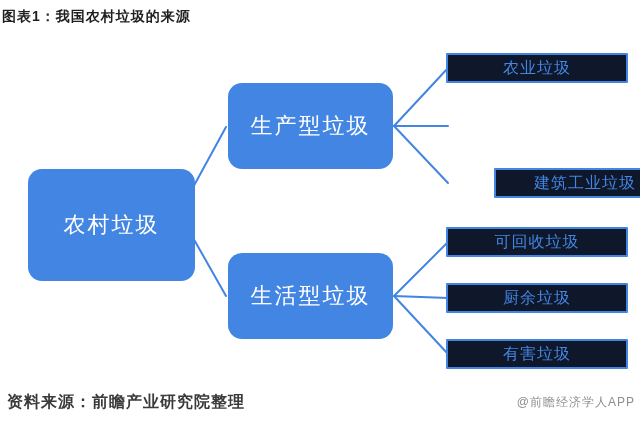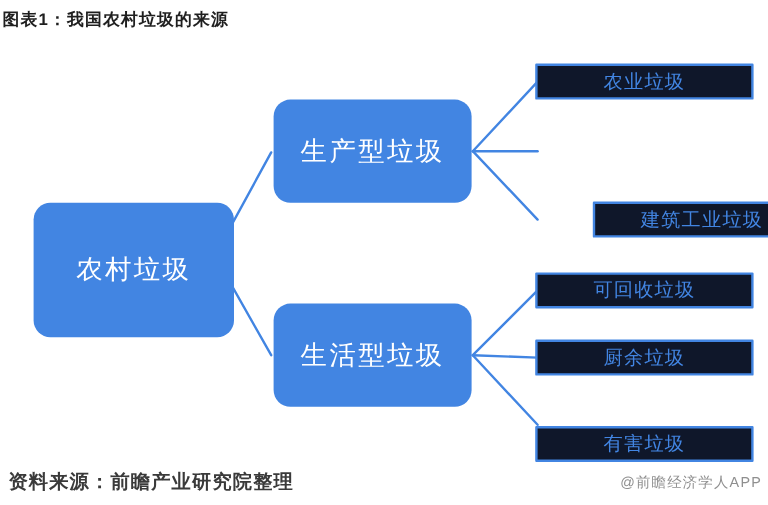--- a/index.html
+++ b/index.html
@@ -58,21 +58,21 @@
     border-radius:1px;
     color:var(--accent);
     font-size:16px;
     letter-spacing:1px;
   }
   .l0{top:53px;}
   .l1{top:111px;}
   .l2{top:168px;margin-left:48px;}
   .l3{top:227px;}
   .l4{top:283px;}
-  .l5{top:339px;margin-top:16px;}
+  .l5{top:339px;}
   .source{
     position:absolute;
     left:7px;top:392px;
     font-size:16px;
     font-weight:bold;
     color:var(--source-color);
     letter-spacing:1px;
   }
   .watermark{
     position:absolute;

